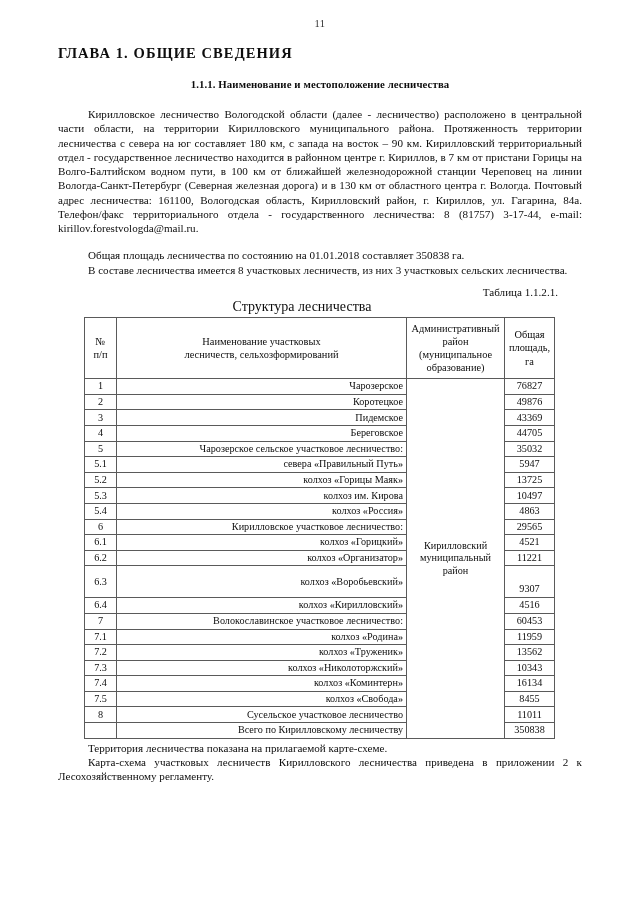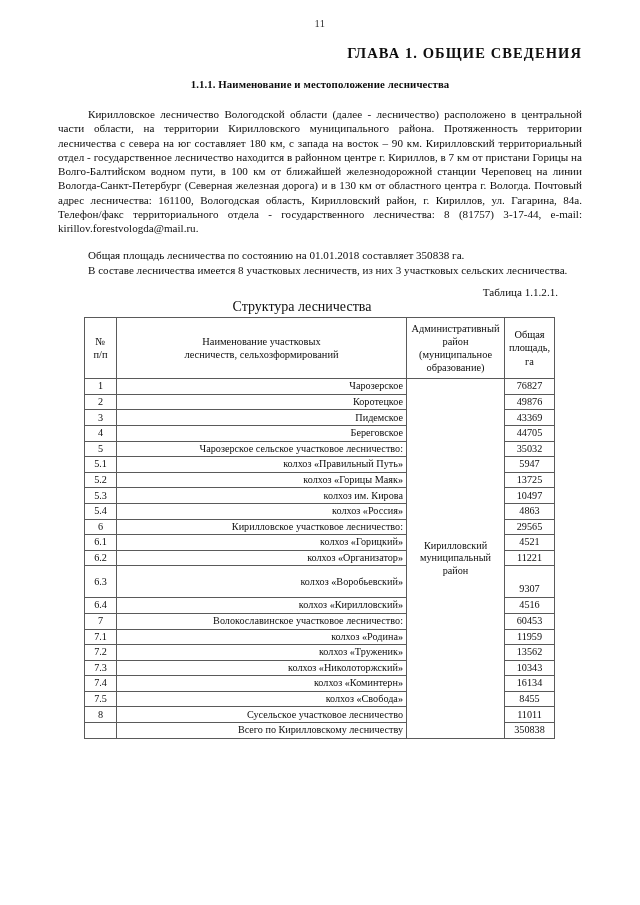--- a/index.html
+++ b/index.html
@@ -25,21 +25,21 @@
   .page-number {
     text-align: center;
     font-size: 10.5px;
     color: #333;
     margin: 0 0 16px 0;
     letter-spacing: 0.5px;
   }
   h1.chapter-title {
     font-size: 14.5px;
     font-weight: bold;
-    text-align: right;
+    text-align: left;
     margin: 0 0 16px 0;
     letter-spacing: 1.1px;
     font-family: "Liberation Serif", "DejaVu Serif", serif;
   }
   h2.section-title {
     font-size: 11.6px;
     font-weight: bold;
     text-align: center;
     margin: 0 0 16px 0;
     letter-spacing: 0.55px;
@@ -192,21 +192,21 @@
           <td class="name">Береговское</td>
           <td class="area">44705</td>
         </tr>
         <tr class="data-row">
           <td class="num">5</td>
           <td class="name">Чарозерское сельское участковое лесничество:</td>
           <td class="area">35032</td>
         </tr>
         <tr class="data-row">
           <td class="num">5.1</td>
-          <td class="name">колхоз «Правильный Путь»</td>
+          <td class="name">севера «Правильный Путь»</td>
           <td class="area">5947</td>
         </tr>
         <tr class="data-row">
           <td class="num">5.2</td>
           <td class="name">колхоз «Горицы Маяк»</td>
           <td class="area">13725</td>
         </tr>
         <tr class="data-row">
           <td class="num">5.3</td>
           <td class="name">колхоз им. Кирова</td>
@@ -278,14 +278,18 @@
           <td class="area">11011</td>
         </tr>
         <tr class="data-row">
           <td class="num"></td>
           <td class="name">Всего по Кирилловскому лесничеству</td>
           <td class="area">350838</td>
         </tr>
       </tbody>
   </table>
 
+  <div class="after-table">
+    <p class="body-text">Территория лесничества показана на прилагаемой карте-схеме.</p>
+    <p class="body-text">Карта-схема участковых лесничеств Кирилловского лесничества приведена  в приложении 2 к Лесохозяйственному регламенту.</p>
+  </div>
 
 </div>
 
 </body></html>

